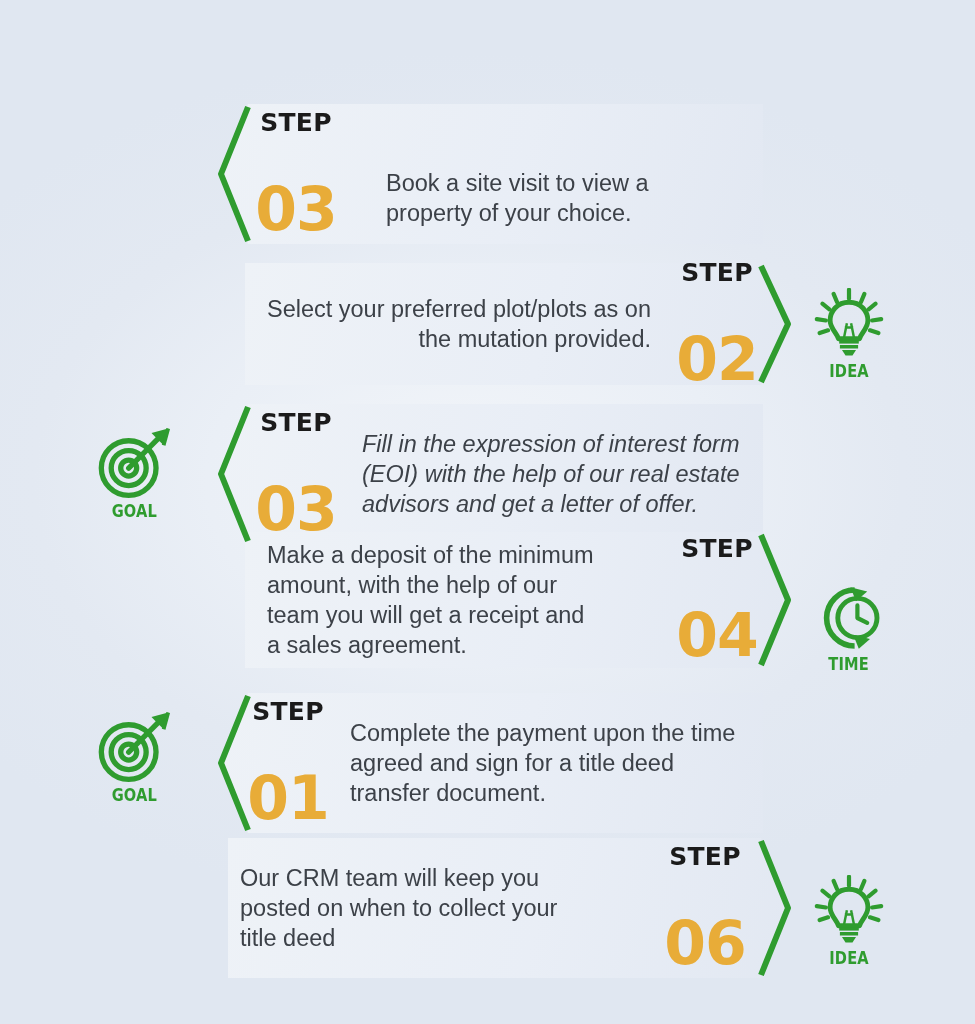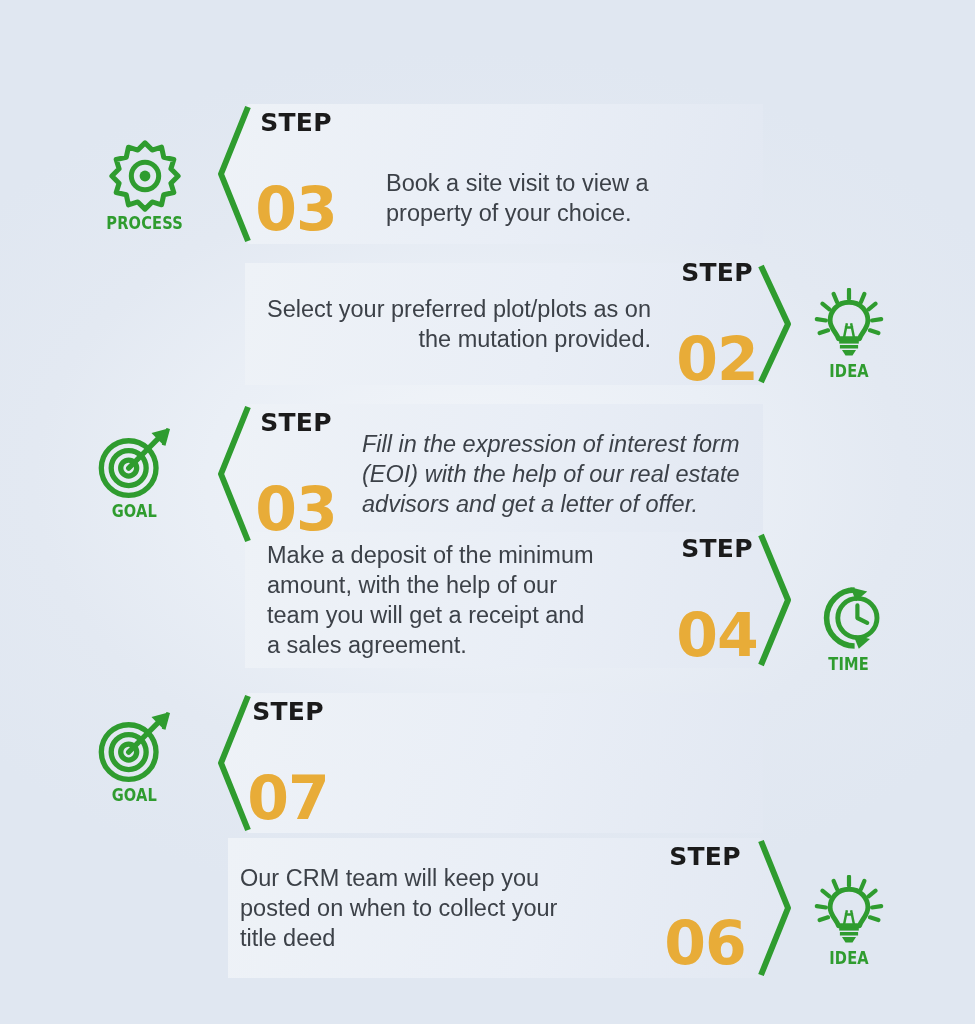--- a/index.html
+++ b/index.html
@@ -81,30 +81,20 @@
   .desc.left{text-align:left;}
 
   
   .edge{position:absolute;inset:0;z-index:4;pointer-events:none;overflow:visible;}
 </style>
 </head>
 <body>
 
 <div id="stage">
 
-  <div class="icon-badge" style="left:93px;top:140px;">
-    <span>
-      <svg width="72" height="72" viewBox="0 0 100 100" aria-hidden="true">
-        <path d="M50 4 L60 14 L73 10 L76 24 L90 27 L86 40 L96 50 L86 60 L90 73 L76 76 L73 90 L60 86 L50 96 L40 86 L27 90 L24 76 L10 73 L14 60 L4 50 L14 40 L10 27 L24 24 L27 10 L40 14 Z" fill="none" stroke="#2f9c2f" stroke-width="7" stroke-linejoin="round"></path>
-        <circle cx="50" cy="50" r="19" fill="none" stroke="#2f9c2f" stroke-width="7"></circle>
-        <circle cx="50" cy="50" r="7.5" fill="#2f9c2f"></circle>
-      </svg>
-    </span>
-    <span class="icon-label">PROCESS</span>
-  </div>
 
   <div class="banner" style="left:218px;top:104px;width:545px;height:140px;">
     <div class="fill" style="clip-path:polygon(30px 0, 545px 0, 545px 140px, 30px 140px, 0 70px);"></div>
     <svg class="edge" viewBox="0 0 545 140" preserveAspectRatio="none">
       <defs>
         <linearGradient id="g1t" x1="0" y1="0" x2="1" y2="0">
           <stop offset="0" stop-color="#2f9c2f" stop-opacity="1"></stop>
           <stop offset="0.22" stop-color="#2f9c2f" stop-opacity="1"></stop>
           <stop offset="0.30" stop-color="#2f9c2f" stop-opacity="0"></stop>
         </linearGradient>
@@ -299,22 +289,25 @@
           <stop offset="1" stop-color="#2f9c2f" stop-opacity="1"></stop>
         </linearGradient>
       </defs>
       <path d="M30 3 L545 3" stroke="url(#g5t)" stroke-width="6" fill="none"></path>
       <path d="M30 3 L3 70 L30 137" stroke="#2f9c2f" stroke-width="6" fill="none" stroke-linejoin="round"></path>
       <path d="M30 137 L545 137" stroke="url(#g5b)" stroke-width="6" fill="none"></path>
     </svg>
     <div class="content" style="padding-left:22px;">
       <div class="steplabel" style="width:96px;">
         <span class="word">STEP</span>
-        <span class="num">07</span>
-      </div>
+        <span class="num">01</span>
+      </div>
+      <div class="desc left" style="padding-left:14px;padding-right:6px;">Complete the payment upon the time
+agreed and sign for a title deed
+transfer document.</div>
     </div>
   </div>
 
   <div class="banner" style="left:228px;top:838px;width:563px;height:140px;">
     <div class="fill" style="clip-path:polygon(0 0, 533px 0, 563px 70px, 533px 140px, 0 140px);"></div>
     <svg class="edge" viewBox="0 0 563 140" preserveAspectRatio="none">
       <defs>
         <linearGradient id="g6t" x1="1" y1="0" x2="0" y2="0">
           <stop offset="0" stop-color="#2f9c2f" stop-opacity="1"></stop>
           <stop offset="0.92" stop-color="#2f9c2f" stop-opacity="1"></stop>

